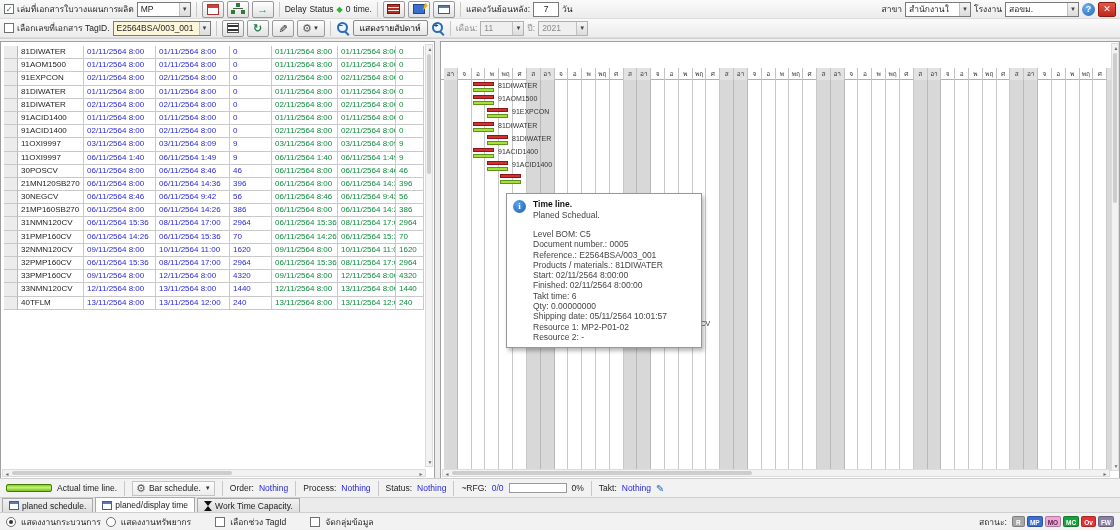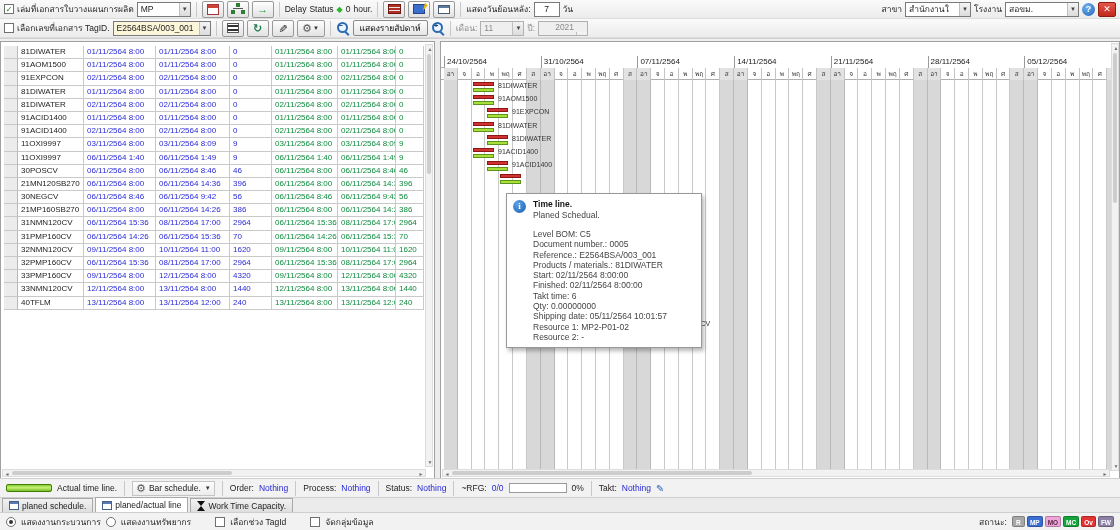--- a/index.html
+++ b/index.html
@@ -143,21 +143,21 @@
         <span class="ic-org"></span>
       </div>
     <div class="tbtn">
         <span class="ic-arrow">→</span>
       </div>
     <div class="sep"></div>
     <span class="lblt">Delay</span>
     <span class="lblt">Status</span>
     <span class="diamond">◆</span>
     <span class="lblt">0</span>
-    <span class="lblt">hour.</span>
+    <span class="lblt">time.</span>
     <div class="sep"></div>
     <div class="tbtn">
         <span class="ic-book"></span>
       </div>
     <div class="tbtn">
         <span class="ic-save"></span>
       </div>
     <div class="tbtn">
         <span class="ic-win"></span>
       </div>
@@ -209,21 +209,21 @@
     <div class="mag">
         <span class="magsign">+</span>
       </div>
     <div class="sep"></div>
     <span class="lblt lbl-dis">เดือน:</span>
     <div class="combo dis" style="width:44px;">
       <span>11</span>
         <span class="dd">▼</span>
     </div>
     <span class="lblt lbl-dis">ปี:</span>
-    <div class="combo dis" style="width:50px;flex-direction:column;">
+    <div class="combo dis" style="width:50px;">
       <span>2021</span>
         <span class="dd">▼</span>
     </div>
   </div>
 
   <div class="mainwrap">
 
     <div class="leftpane">
       <div class="tbl">
         <div id="table-body">
@@ -437,29 +437,20 @@
       <div class="hscroll" style="left:1px; bottom:1px; width:424px;">
         <span class="sarrow" style="left:0;">◄</span>
           <span class="sarrow" style="right:0;">►</span>
         <div class="thumb" style="top:1px; left:9px; height:4px; width:220px;"></div>
       </div>
     </div>
 
     <div class="splitter"></div>
 
     <div class="gantt">
-      <div class="weekhdr" id="week-header">
-          <div class="week" style="left: 3px; width: 96.71px;">24/10/2564</div>
-          <div class="week" style="left: 99.71px; width: 96.71px;">31/10/2564</div>
-          <div class="week" style="left: 196.42px; width: 96.71px;">07/11/2564</div>
-          <div class="week" style="left: 293.13px; width: 96.71px;">14/11/2564</div>
-          <div class="week" style="left: 389.84px; width: 96.71px;">21/11/2564</div>
-          <div class="week" style="left: 486.55px; width: 96.71px;">28/11/2564</div>
-          <div class="week" style="left: 583.26px; width: 96.71px;">05/12/2564</div>
-        </div>
       <div class="dayhdr" id="day-header">
           <div class="dayh we" style="left: 3px; width: 13.8157px;">อา</div>
           <div class="dayh" style="left: 16.8157px; width: 13.8157px;">จ</div>
           <div class="dayh" style="left: 30.6314px; width: 13.8157px;">อ</div>
           <div class="dayh" style="left: 44.4471px; width: 13.8157px;">พ</div>
           <div class="dayh" style="left: 58.2629px; width: 13.8157px;">พฤ</div>
           <div class="dayh" style="left: 72.0786px; width: 13.8157px;">ศ</div>
           <div class="dayh we" style="left: 85.8943px; width: 13.8157px;">ส</div>
           <div class="dayh we" style="left: 99.71px; width: 13.8157px;">อา</div>
           <div class="dayh" style="left: 113.526px; width: 13.8157px;">จ</div>
@@ -681,21 +672,21 @@
     <span class="takt-ico">✎</span>
   </div>
 
   <div class="tabsrow" id="tabsrow">
       <div class="tab">
         <span class="ic-tabwin"></span>
         <span>planed schedule.</span>
       </div>
       <div class="tab sel">
         <span class="ic-tabwin"></span>
-        <span>planed/actual line</span>
+        <span>planed/display time</span>
       </div>
       <div class="tab">
         <span class="ic-hour"></span>
         <span>Work Time Capacity.</span>
       </div>
     </div>
 
   <div class="bottombar">
     <span class="radio sel"></span>
     <span class="bb-lbl">แสดงงานกระบวนการ</span>

